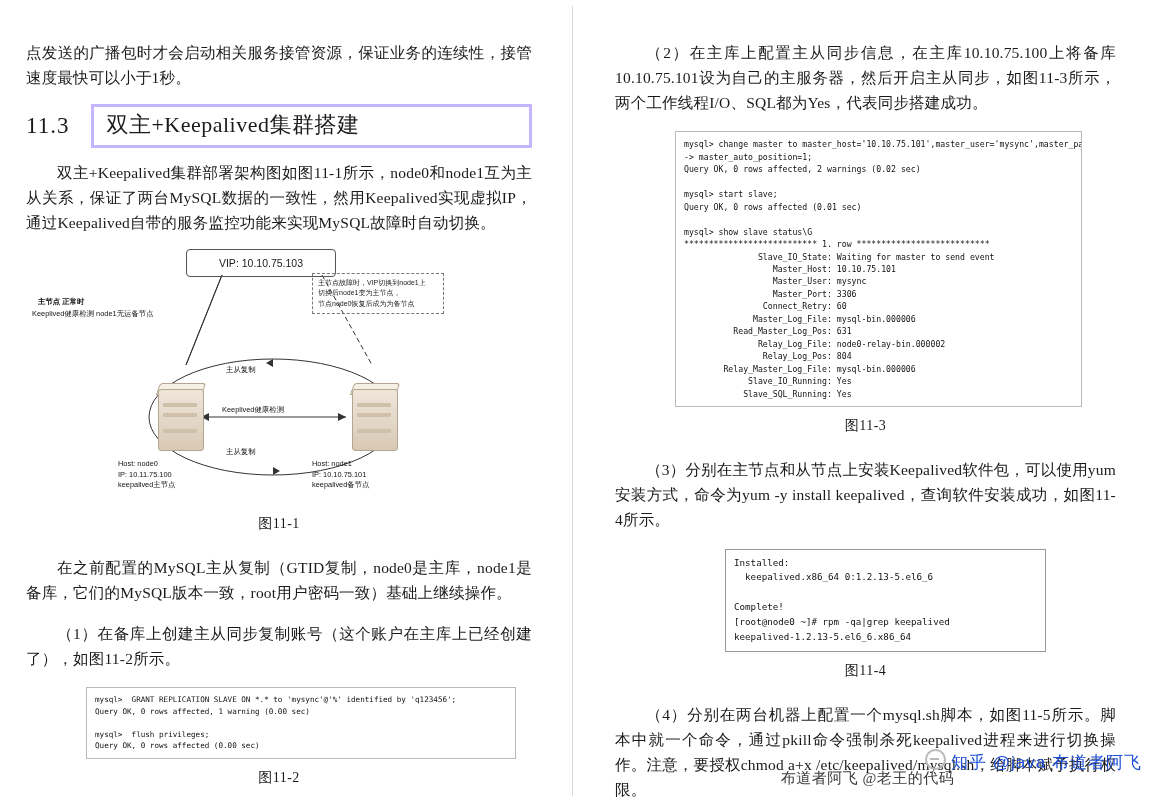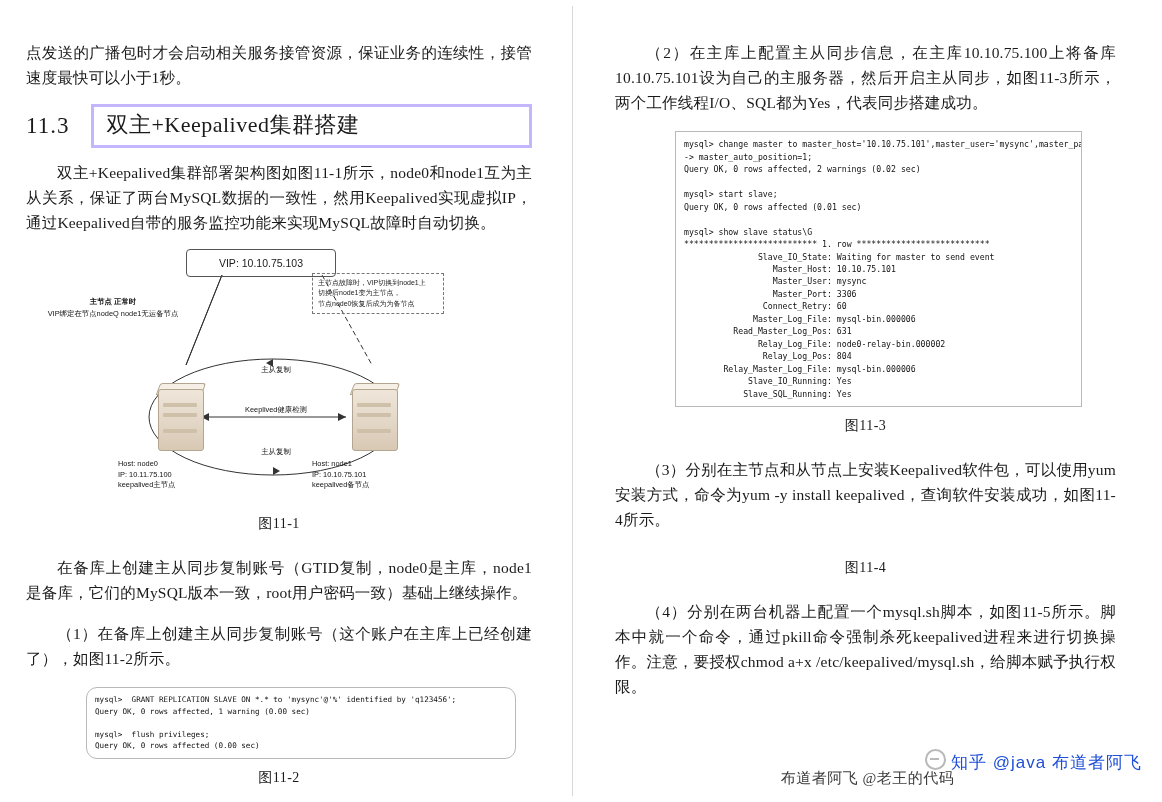--- a/index.html
+++ b/index.html
@@ -79,21 +79,21 @@
     font-family: "DejaVu Sans Mono", "Liberation Mono", monospace;
     font-size: 7.6px;
     line-height: 1.52;
     white-space: pre;
     color: #111;
     border: 1px solid #b9b9b9;
     background: #fff;
     padding: 6px 8px;
     overflow: hidden;
   }
-  .code.c1 { margin: 0 16px 0 60px; border-radius: 11px; }
+  .code.c1 { margin: 0 16px 0 60px; }
   .code.c2 { margin: 0 34px 0 60px; font-size: 8.2px; }
   .code.c3 { margin: 0 70px 0 110px; font-size: 9.2px; line-height: 1.62; border-color: #9a9a9a;}
   
   .fig1 {
     position: relative;
     height: 258px;
     margin: 12px 0 0 0;
   }
   .vip-box {
     position: absolute;
@@ -103,21 +103,20 @@
     border-radius: 4px;
     font-size: 10.5px;
     font-family: "Liberation Sans", sans-serif;
     display: flex; align-items: center; justify-content: center;
   }
   .lbl {
     position: absolute;
     font-size: 7.4px;
     font-family: "Liberation Sans", sans-serif;
     line-height: 1.45;
-    text-align: center;
     color: #111;
   }
   .lbl.b { font-weight: bold; }
   .note-box {
     position: absolute;
     right: 88px; top: 26px;
     width: 120px;
     border: 1px dashed #777;
     padding: 4px 5px;
     font-size: 7px;
@@ -214,21 +213,21 @@
         <polygon points="247,228 254,224 247,220" fill="#333"></polygon>
 
         <line x1="175" y1="170" x2="320" y2="170" stroke="#333" stroke-width="1"></line>
         <polygon points="175,170 183,166 183,174" fill="#333"></polygon>
         <polygon points="320,170 312,166 312,174" fill="#333"></polygon>
       </svg>
 
       <div class="vip-box">VIP: 10.10.75.103</div>
 
       <div class="lbl b" style="left:12px; top:50px; width:150px;">主节点    正常时</div>
-      <div class="lbl" style="left:6px; top:62px; width:162px;">VIP绑定在节点nodeQ  node1无运备节点</div>
+      <div class="lbl" style="left:6px; top:62px; width:162px;">Keeplived健康检测  node1无运备节点</div>
 
       <div class="note-box" style="white-space:pre-line;">主节点故障时，VIP切换到node1上
 切换后node1变为主节点，
 节点node0恢复后成为为备节点</div>
 
       <div class="lbl" style="left:200px; top:118px; width:100px;">主从复制</div>
       <div class="lbl" style="left:196px; top:158px; width:108px;">Keeplived健康检测</div>
       <div class="lbl" style="left:200px; top:200px; width:100px;">主从复制</div>
 
       <div class="server" style="left:124px; top:134px;">
@@ -251,21 +250,21 @@
 keepalived主节点</div>
       <div class="lbl" style="left:286px; top:212px; width:128px; white-space:pre-line; text-align:left;">Host: node1
 IP: 10.10.75.101
 keepalived备节点</div>
     </div>
 
     <div class="figcap">图11-1</div>
 
     <div class="gap-l"></div>
 
-    <p class="indent">在备库上创建主从同步复制账号（GTID复制，node0是主库，node1是备库，它们的MySQL版本一致，root用户密码一致）基础上继续操作。</p>
+    <p class="indent">在之前配置的MySQL主从复制（GTID复制，node0是主库，node1是备库，它们的MySQL版本一致，root用户密码一致）基础上继续操作。</p>
 
     <div class="gap-m"></div>
 
     <p class="indent">（1）在备库上创建主从同步复制账号（这个账户在主库上已经创建了），如图11-2所示。</p>
 
     <div class="gap-m"></div>
 
     <pre class="code c1">mysql&gt;  GRANT REPLICATION SLAVE ON *.* to 'mysync'@'%' identified by 'q123456';
 Query OK, 0 rows affected, 1 warning (0.00 sec)
 
@@ -304,20 +303,26 @@
              Slave_IO_Running: Yes
             Slave_SQL_Running: Yes</pre>
     <div class="figcap">图11-3</div>
 
     <div class="gap-l"></div>
 
     <p class="indent">（3）分别在主节点和从节点上安装Keepalived软件包，可以使用yum安装方式，命令为yum -y install keepalived，查询软件安装成功，如图11-4所示。</p>
 
     <div class="gap-m"></div>
 
+    <pre class="code c3">Installed:
+  keepalived.x86_64 0:1.2.13-5.el6_6
+
+Complete!
+[root@node0 ~]# rpm -qa|grep keepalived
+keepalived-1.2.13-5.el6_6.x86_64</pre>
     <div class="figcap">图11-4</div>
 
     <div class="gap-l"></div>
 
     <p class="indent">（4）分别在两台机器上配置一个mysql.sh脚本，如图11-5所示。脚本中就一个命令，通过pkill命令强制杀死keepalived进程来进行切换操作。注意，要授权chmod a+x /etc/keepalived/mysql.sh，给脚本赋予执行权限。</p>
 
     <div class="footer-right">布道者阿飞 @老王的代码</div>
   </div>
 </div>
 

